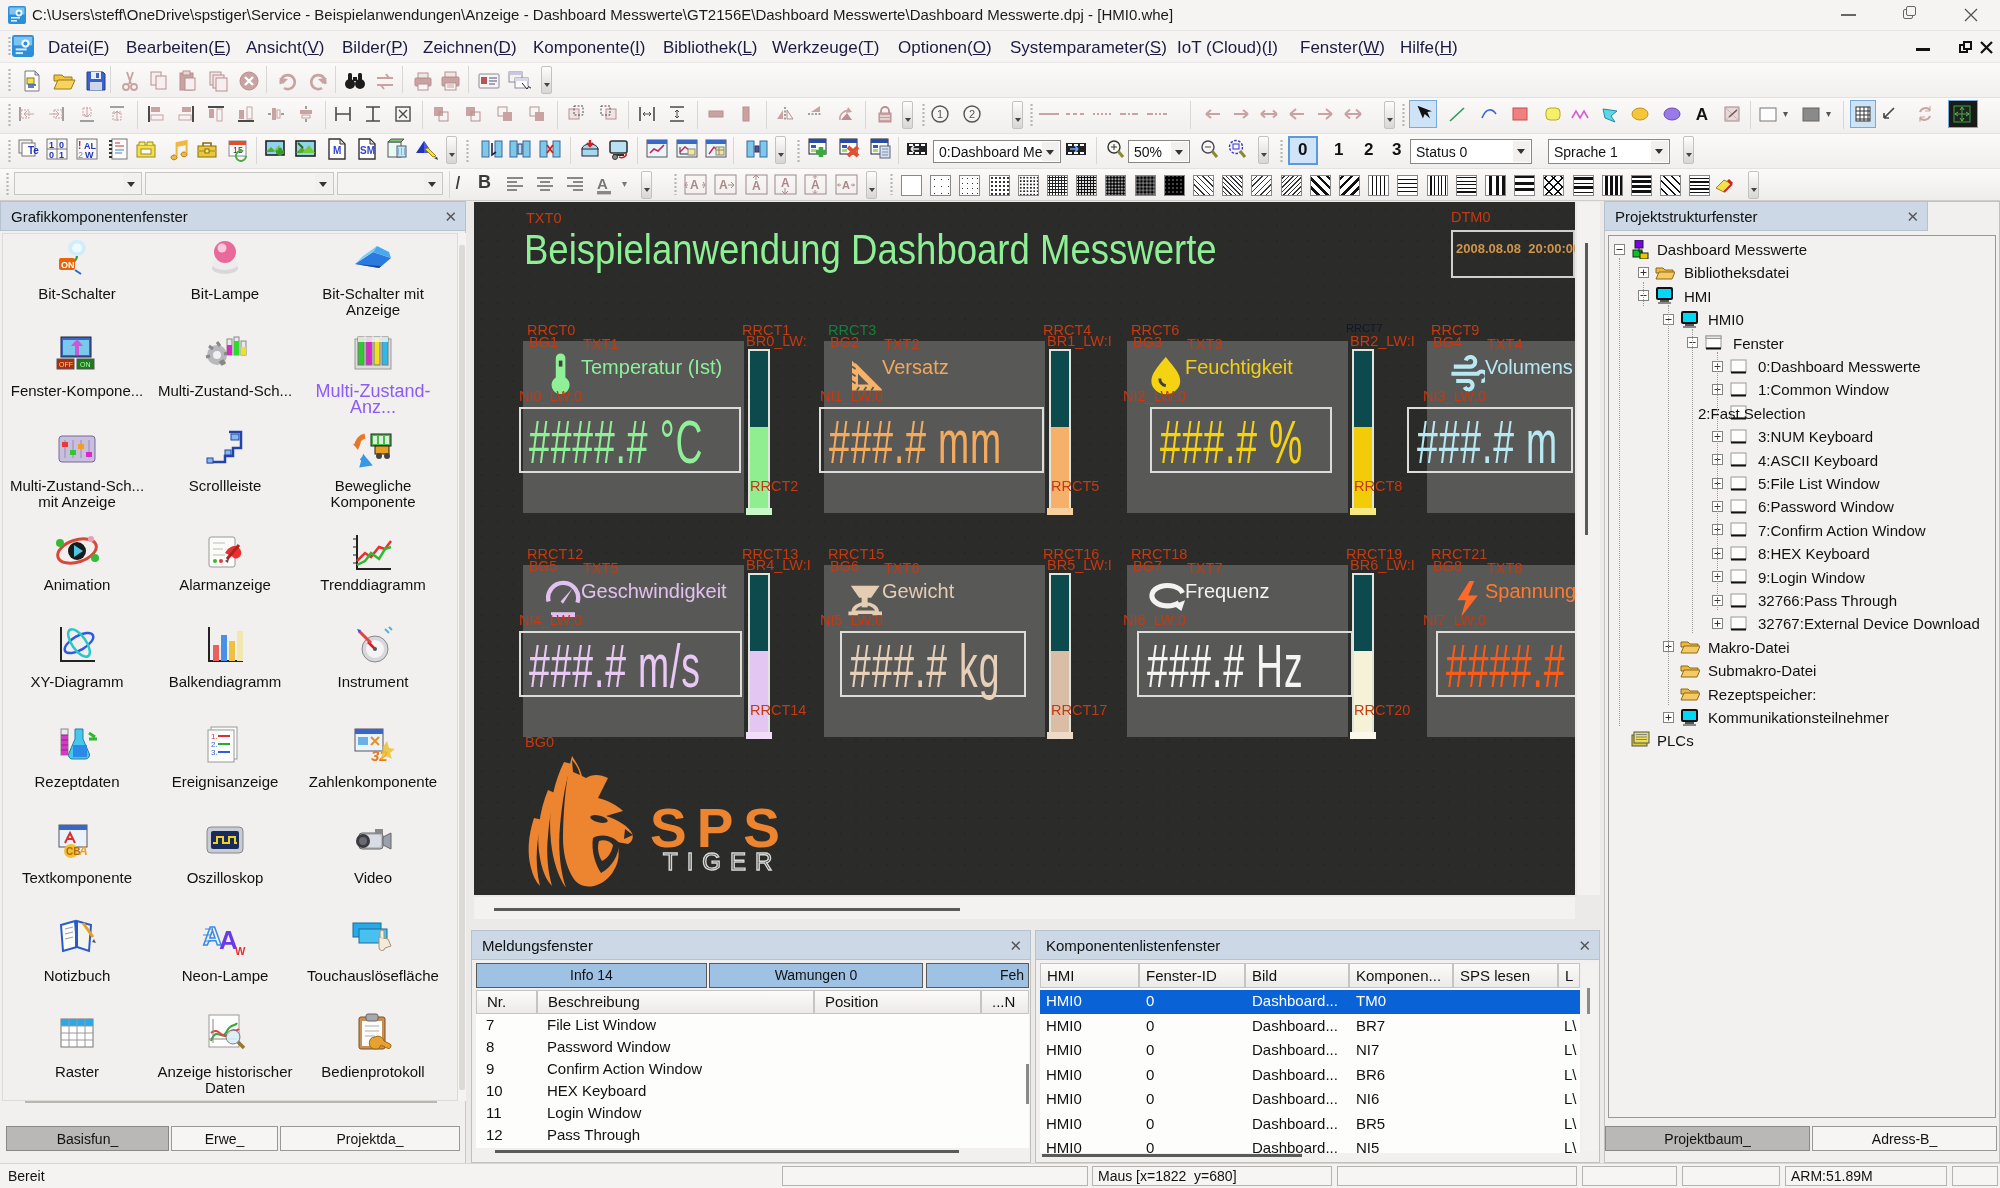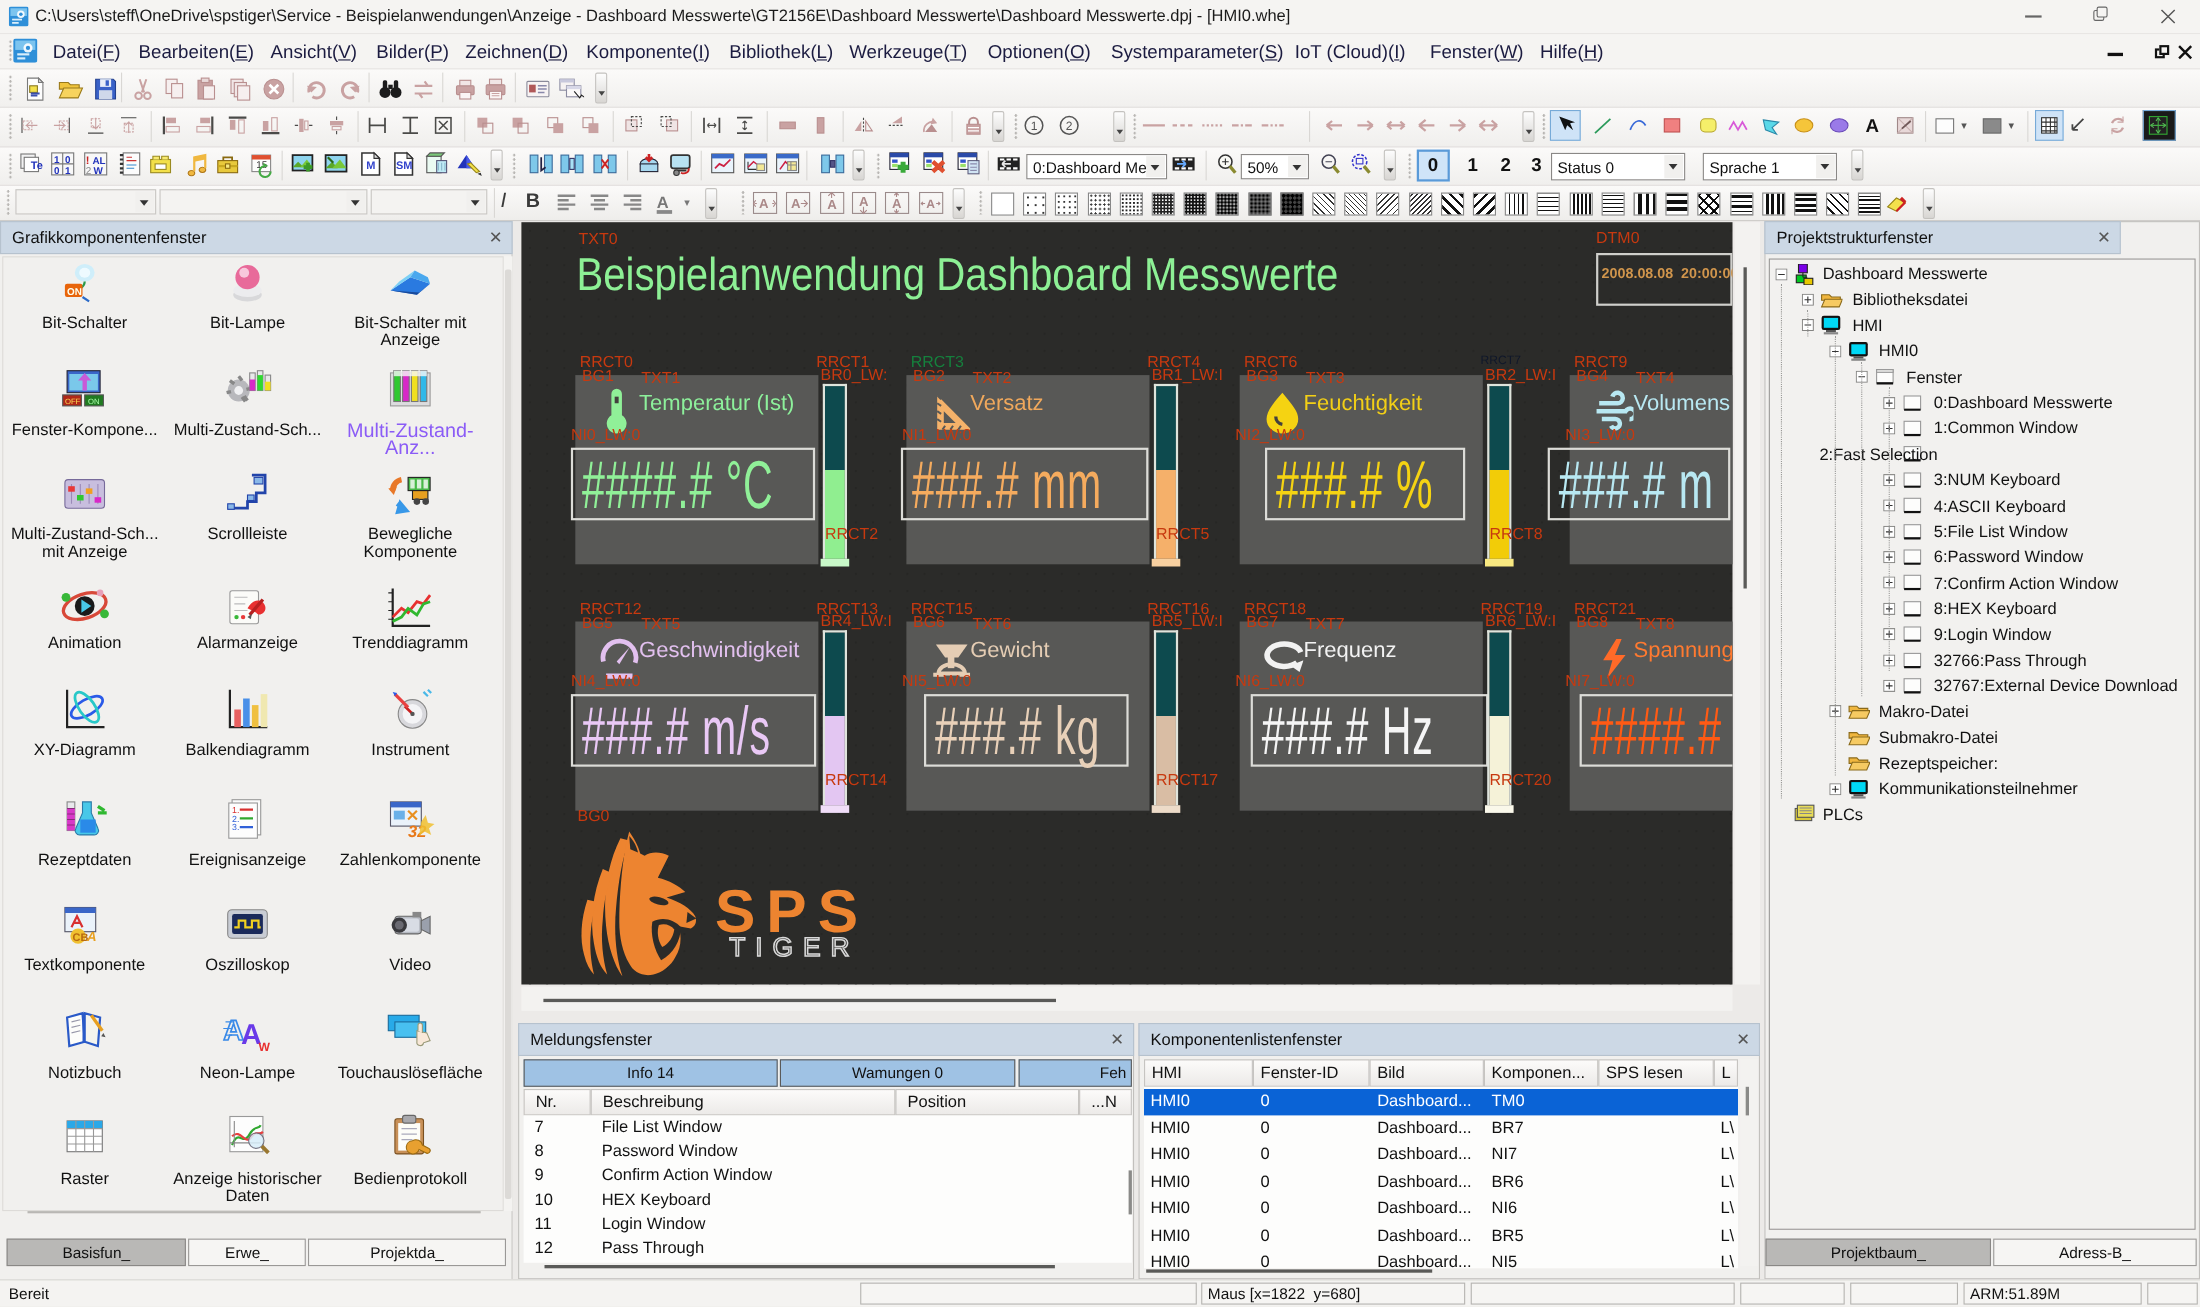--- a/index.html
+++ b/index.html
@@ -1243,21 +1243,21 @@
   </svg>
 <svg class="a" style="left:1729px;top:380px" width="20" height="19" viewBox="0 0 20 19">
     <rect x="2" y="3" width="15" height="12" fill="#fdfdfc" stroke="#999"></rect>
     <path d="M2,15.5 h15" stroke="#111" stroke-width="2"></path>
   </svg>
 <div class="a" style="left:1758px;top:381.4px;font-size:15px;color:#111;white-space:nowrap;">1:Common Window</div>
 <svg class="a" style="left:1729px;top:403px" width="20" height="19" viewBox="0 0 20 19">
     <rect x="2" y="3" width="15" height="12" fill="#fdfdfc" stroke="#999"></rect>
     <path d="M2,15.5 h15" stroke="#111" stroke-width="2"></path>
   </svg>
-<div class="a" style="left:1654px;top:404.79999999999995px;font-size:15px;color:#111;white-space:nowrap;">2:Fast Selection</div>
+<div class="a" style="left:1698px;top:404.79999999999995px;font-size:15px;color:#111;white-space:nowrap;">2:Fast Selection</div>
 <svg class="a" style="left:1712px;top:431px" width="11" height="11" viewBox="0 0 11 11">
     <rect x="0.5" y="0.5" width="10" height="10" fill="#fff" stroke="#848482"></rect>
     <path d="M2.5,5.5 h6 M5.5,2.5 v6" stroke="#333"></path>
   </svg>
 <svg class="a" style="left:1729px;top:427px" width="20" height="19" viewBox="0 0 20 19">
     <rect x="2" y="3" width="15" height="12" fill="#fdfdfc" stroke="#999"></rect>
     <path d="M2,15.5 h15" stroke="#111" stroke-width="2"></path>
   </svg>
 <div class="a" style="left:1758px;top:428.2px;font-size:15px;color:#111;white-space:nowrap;">3:NUM Keyboard</div>
 <svg class="a" style="left:1712px;top:454px" width="11" height="11" viewBox="0 0 11 11">

